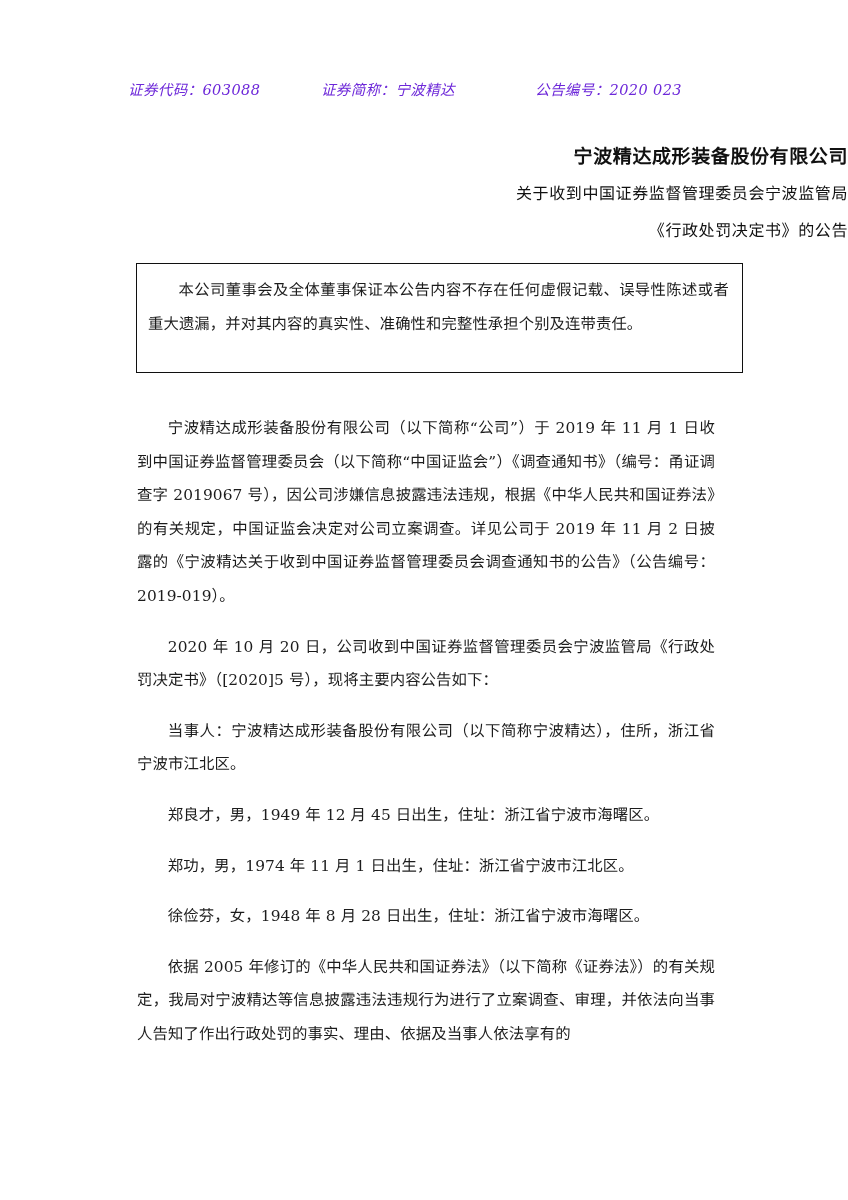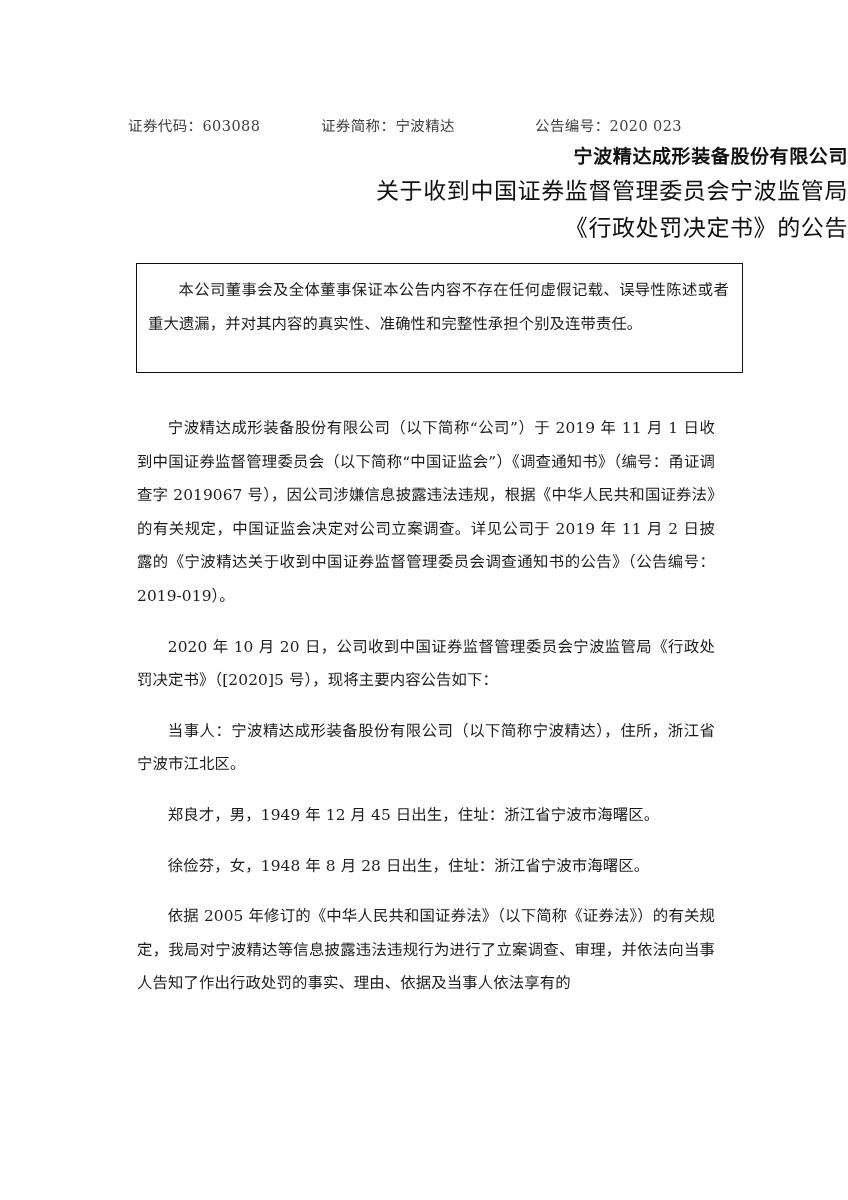--- a/index.html
+++ b/index.html
@@ -30,48 +30,48 @@
   
   .header-line {
     position: absolute;
     left: 128px;
     top: 78px;
     width: 600px;
     display: flex;
     align-items: baseline;
     font-size: 14.5px;
     letter-spacing: 0.4px;
-    color: #404040;
+    color: #6d28d9;
     white-space: nowrap;
+    font-style: italic;
   }
   .header-item { display: inline-block; }
   .header-item.code  { width: 200px; }
   .header-item.short { width: 222px; }
-  .header-item.number{ width: 200px; margin-top: 36px; }
+  .header-item.number{ width: 200px; }
 
   
   .title-block {
     position: absolute;
     left: 0;
     top: 138px;
     width: 848px;
     text-align: center;
   }
   .title-line {
     font-size: 19px;
     line-height: 37px;
     font-weight: bold;
     letter-spacing: 0.6px;
     color: #111111;
     text-align: right;
   }
   .title-line.sub {
     font-weight: normal;
-    font-size: 23px;
-    font-family: Liberation Mono, monospace;
+    font-size: 16px;
   }
 
   
   .disclaimer-box {
     position: absolute;
     left: 136px;
     top: 263px;
     width: 607px;
     height: 110px;
     border: 1.3px solid #101010;
@@ -132,20 +132,21 @@
 
     <p class="para">宁波精达成形装备股份有限公司（以下简称“公司”）于 2019 年 11 月 1 日收到中国证券监督管理委员会（以下简称“中国证监会”）《调查通知书》（编号：甬证调查字 2019067 号），因公司涉嫌信息披露违法违规，根据《中华人民共和国证券法》的有关规定，中国证监会决定对公司立案调查。详见公司于 2019 年 11 月 2 日披露的《宁波精达关于收到中国证券监督管理委员会调查通知书的公告》（公告编号：2019-019）。</p>
 
 
     <p class="para">2020 年 10 月 20 日，公司收到中国证券监督管理委员会宁波监管局《行政处罚决定书》（[2020]5 号），现将主要内容公告如下：</p>
 
     <p class="para">当事人：宁波精达成形装备股份有限公司（以下简称宁波精达），住所，浙江省宁波市江北区。</p>
 
     <p class="para person">郑良才，男，1949 年 12 月 45 日出生，住址：浙江省宁波市海曙区。</p>
 
+    <p class="para person">郑功，男，1974 年 11 月 1 日出生，住址：浙江省宁波市江北区。</p>
 
     <p class="para person">徐俭芬，女，1948 年 8 月 28 日出生，住址：浙江省宁波市海曙区。</p>
 
     <p class="para">依据 2005 年修订的《中华人民共和国证券法》（以下简称《证券法》）的有关规定，我局对宁波精达等信息披露违法违规行为进行了立案调查、审理，并依法向当事人告知了作出行政处罚的事实、理由、依据及当事人依法享有的</p>
 
   </div>
 
 </div>
 
 </body></html>

